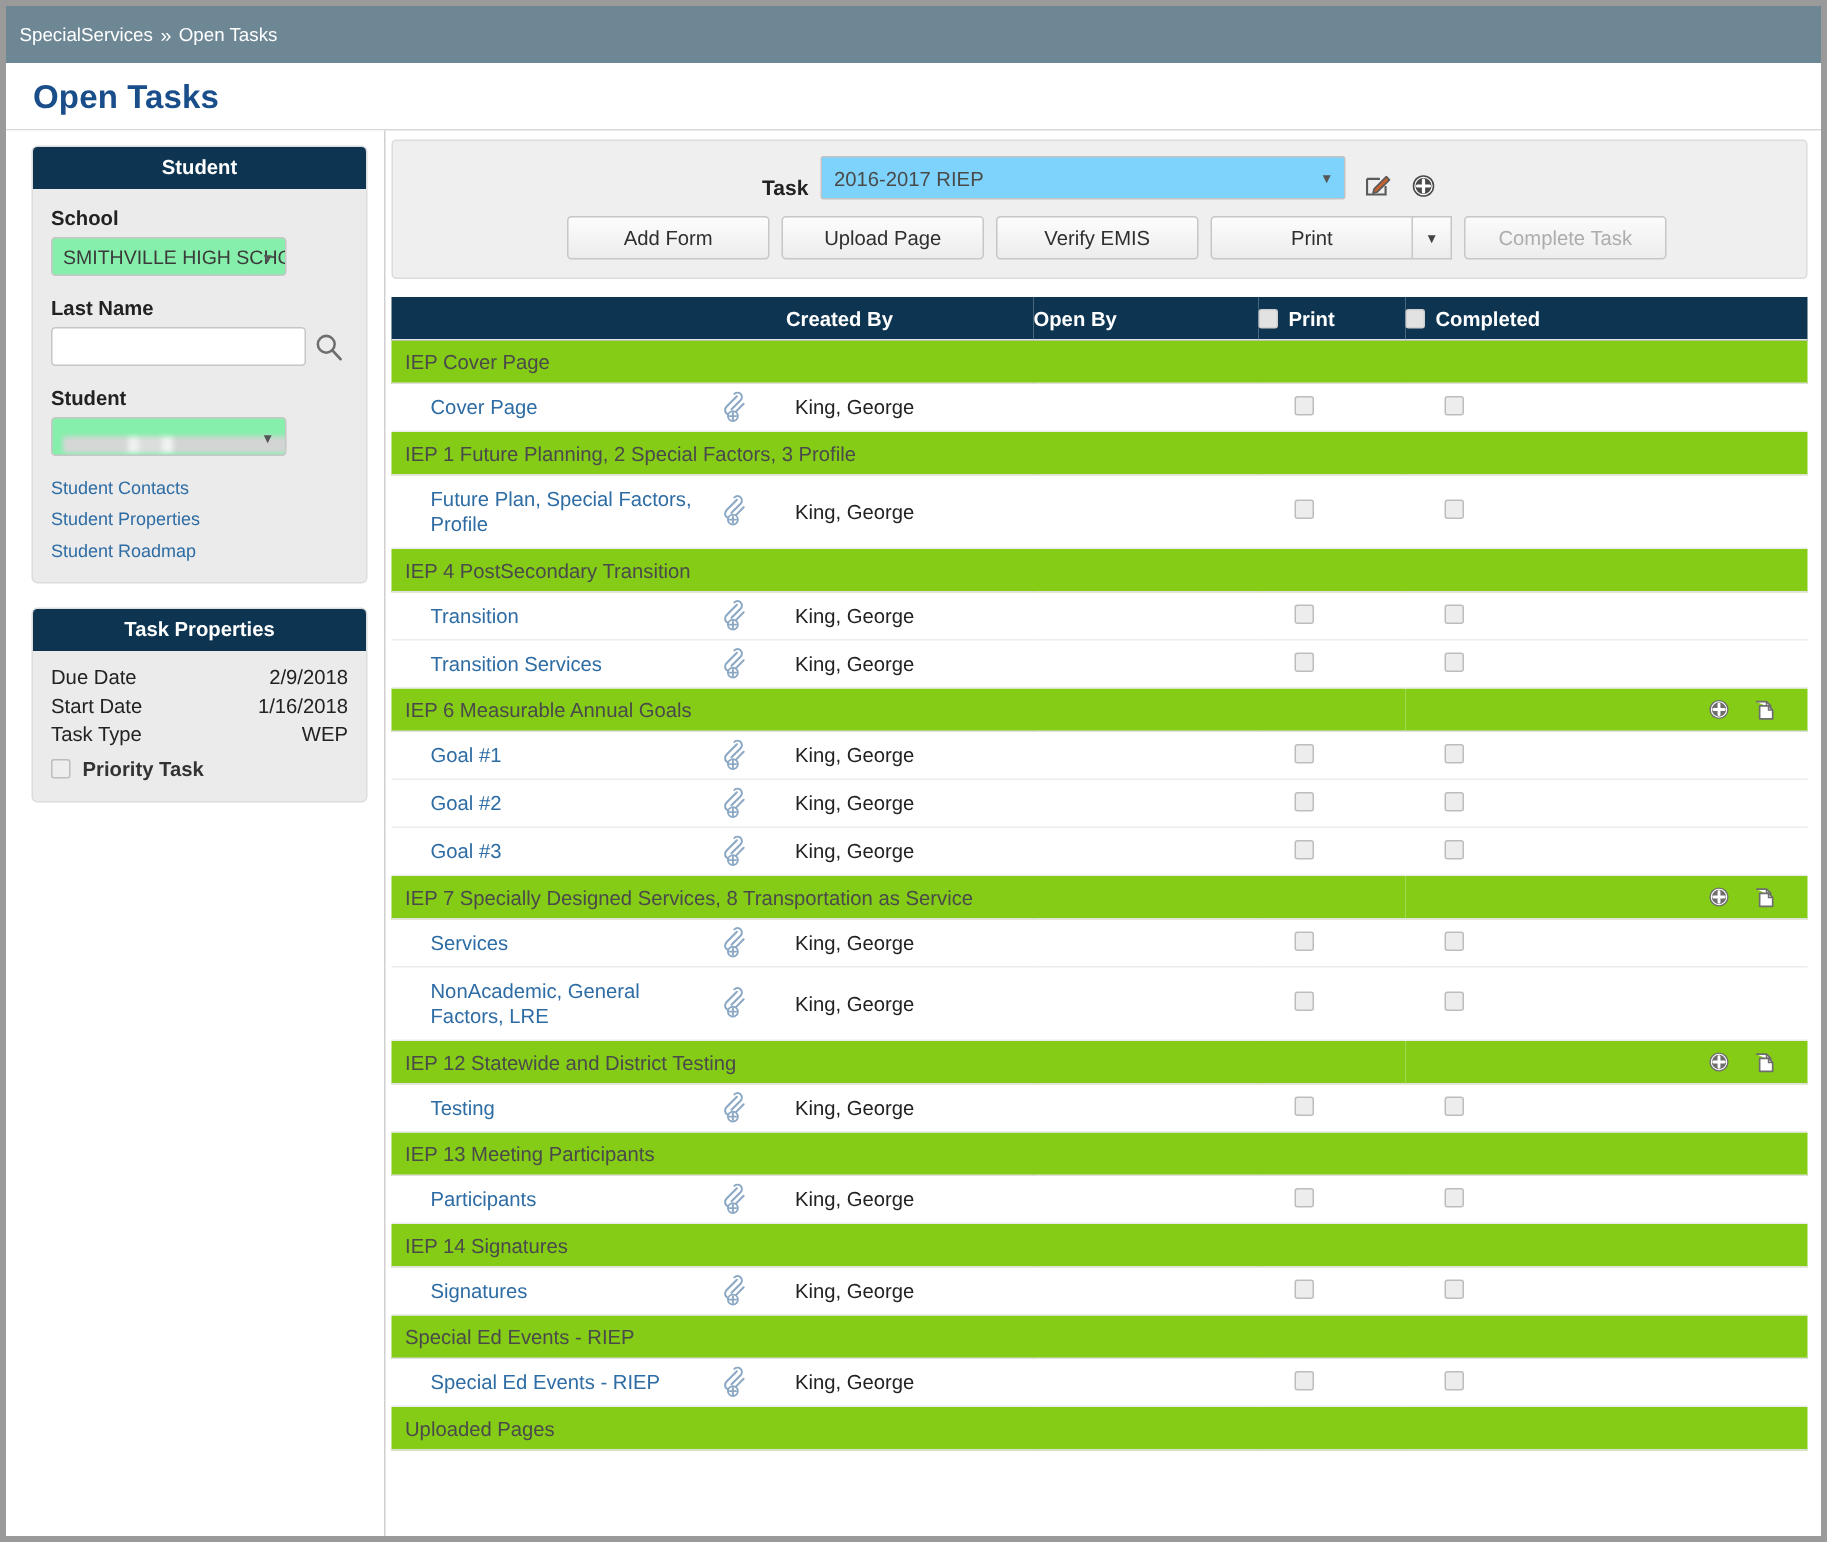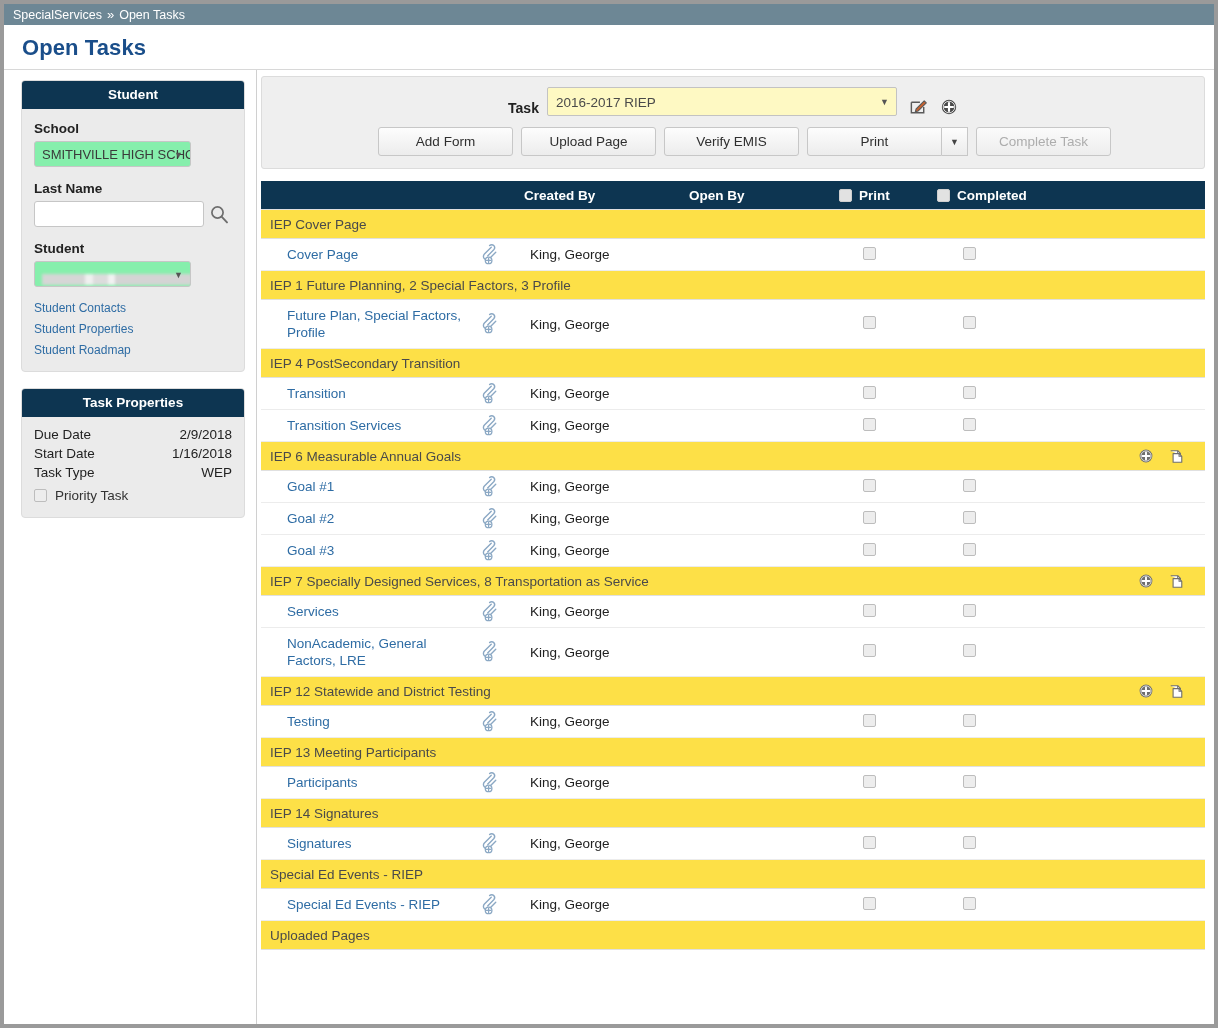--- a/index.html
+++ b/index.html
@@ -18,21 +18,21 @@
     width: 1218px;
     height: 1028px;
     background: #ffffff;
     border: 4px solid #9a9a9a;
     box-sizing: border-box;
     overflow: hidden;
   }
 
   
   .breadcrumb-bar {
-    height: 21px;
+    height: 38px;
     background: #6d8795;
     color: #ffffff;
     font-size: 12.5px;
     display: flex;
     align-items: center;
     padding: 0 0 0 9px;
     box-sizing: border-box;
   }
   .breadcrumb-bar .crumb { color:#ffffff; text-decoration:none; }
   .breadcrumb-bar .sep { margin: 0 5px; font-size: 13px; }
@@ -150,21 +150,21 @@
   .panel-link:first-of-type { margin-top: 14px; }
 
   .prop-row {
     display: flex;
     justify-content: space-between;
     font-size: 13.5px;
     color: #222;
     padding: 2px 0;
   }
   .prop-row .v { color:#222; }
-  .prio-row { display:flex; align-items:center; margin-top: 6px; }
+  .prio-row { display:flex; align-items:center; margin-top: 6px; font-weight: bold; }
   .prio-row .lbl { margin-left: 8px; font-size: 13.5px; }
 
   .cb {
     width: 13px; height: 13px;
     background: #ededed;
     border: 1px solid #bdbdbd;
     border-radius: 2px;
     display: inline-block;
     box-sizing: border-box;
   }
@@ -191,21 +191,21 @@
     font-weight: bold;
     font-size: 14px;
     margin-right: 8px;
     color: #222;
   }
   .task-select {
     position: relative;
     width: 350px;
     height: 29px;
     line-height: 29px;
-    background: #fef9c3;
+    background: #7dd3fc;
     border: 1px solid #c3c3c3;
     border-radius: 2px;
     font-size: 13.5px;
     color: #4a4a4a;
     padding: 0 20px 0 8px;
     box-sizing: border-box;
   }
   .task-select .caret { position:absolute; right:7px; top:0; font-size:9px; color:#555; }
   .icon-btn { margin-left: 12px; display:inline-flex; align-items:center; }
 
@@ -253,21 +253,21 @@
 
   .col-name  { width: 215px; }
   .col-clip  { width: 48px; }
   .col-created { width: 165px; }
   .col-open  { width: 150px; }
   .col-print { width: 98px; }
   .col-comp  { width: 125px; }
   .col-act   { width: auto; }
 
   .grp-row td {
-    background: #fde047;
+    background: #84cc16;
     color: #4a4a4a;
     font-size: 13.5px;
     height: 28px;
     padding: 0 0 0 9px;
     border-top: 1px solid #e0e0e0;
     border-bottom: 1px solid #e0e0e0;
   }
   .grp-actions { text-align: right; padding-right: 20px !important; }
   .grp-actions span { margin-left: 14px; display:inline-block; vertical-align:middle; }
 

